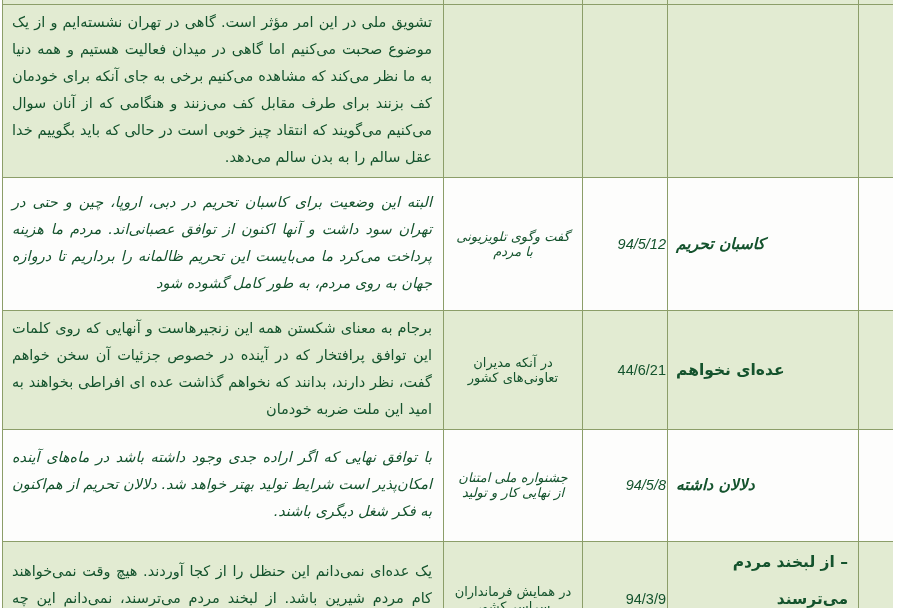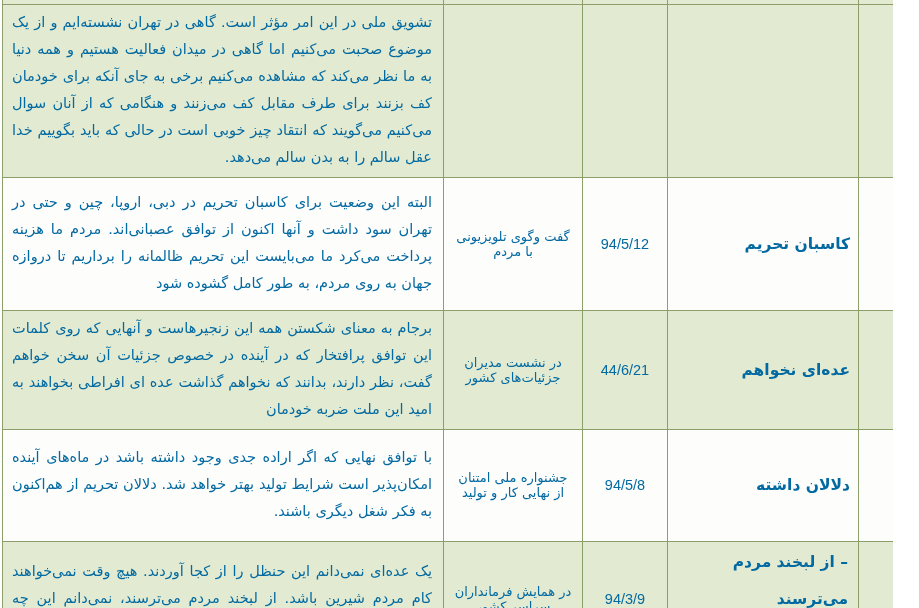--- a/index.html
+++ b/index.html
@@ -3,62 +3,62 @@
 <meta charset="utf-8">
 <style>
   html, body { margin: 0; padding: 0; background: #ffffff; }
   .canvas {
     position: relative;
     width: 893px;
     height: 608px;
     background: #ffffff;
     overflow: hidden;
     font-family: "DejaVu Sans", sans-serif;
-    color: #0369a1;
+    color: #14532d;
   }
   table.quotes {
     position: absolute;
     top: 0;
     left: 2px;
     width: 915px;
     border-collapse: collapse;
     table-layout: fixed;
     direction: rtl;
   }
   table.quotes td {
     border: 1px solid #8c9e69;
     vertical-align: middle;
     overflow: hidden;
   }
   tr.shaded td { background: #e2ebd2; }
-  tr.plain  td { background: #fdfdfc; }
+  tr.plain  td { background: #fdfdfc; font-style: italic; }
   tr.partial td { border-top: none; padding: 0; }
 
   .cell-text {
     text-align: justify;
     direction: rtl;
     padding: 4px 11px 6px 9px;
     font-size: 14.5px;
     line-height: 27px;
   }
   .cell-venue {
     text-align: center;
     direction: rtl;
     font-size: 13px;
     line-height: 15px;
     padding: 2px 8px;
   }
   .cell-date {
-    text-align: center;
+    text-align: right;
     direction: ltr;
     font-size: 14.5px;
     font-family: "Liberation Sans", sans-serif;
   }
   .cell-title {
-    text-align: right;
+    text-align: left;
     direction: rtl;
     font-weight: bold;
     font-size: 15.5px;
     line-height: 26px;
     padding: 2px 8px;
   }
   .cell-number {
     text-align: right;
     direction: ltr;
     font-size: 11px;
@@ -107,21 +107,21 @@
       <td class="cell-title">کاسبان تحریم</td>
       <td class="cell-date">94/5/12</td>
       <td class="cell-venue">گفت وگوی تلویزیونی با مردم</td>
       <td class="cell-text">البته این وضعیت برای کاسبان تحریم در دبی، اروپا، چین و حتی در تهران سود داشت و آنها اکنون از توافق عصبانی‌اند. مردم ما هزینه پرداخت می‌کرد ما می‌بایست این تحریم ظالمانه را برداریم تا دروازه جهان به روی مردم، به طور کامل گشوده شود</td>
     </tr>
 
     <tr class="shaded" style="height:111px">
       <td class="cell-number">.27</td>
       <td class="cell-title">عده‌ای نخواهم</td>
       <td class="cell-date">44/6/21</td>
-      <td class="cell-venue">در نشست مدیران جزئیات‌های کشور</td>
+      <td class="cell-venue">در آنکه مدیران تعاونی‌های کشور</td>
       <td class="cell-text">برجام به معنای شکستن همه این زنجیرهاست و آنهایی که روی کلمات این توافق پرافتخار که در آینده در خصوص جزئیات آن سخن خواهم گفت، نظر دارند، بدانند که نخواهم گذاشت عده ای افراطی بخواهند به امید این ملت ضربه خودمان</td>
     </tr>
 
     <tr class="plain" style="height:112px">
       <td class="cell-number">.28</td>
       <td class="cell-title">دلالان داشته</td>
       <td class="cell-date">94/5/8</td>
       <td class="cell-venue">جشنواره ملی امتنان از نهایی کار و تولید</td>
       <td class="cell-text">با توافق نهایی که اگر اراده جدی وجود داشته باشد در ماه‌های آینده امکان‌پذیر است شرایط تولید بهتر خواهد شد. دلالان تحریم از هم‌اکنون به فکر شغل دیگری باشند.</td>
     </tr>

